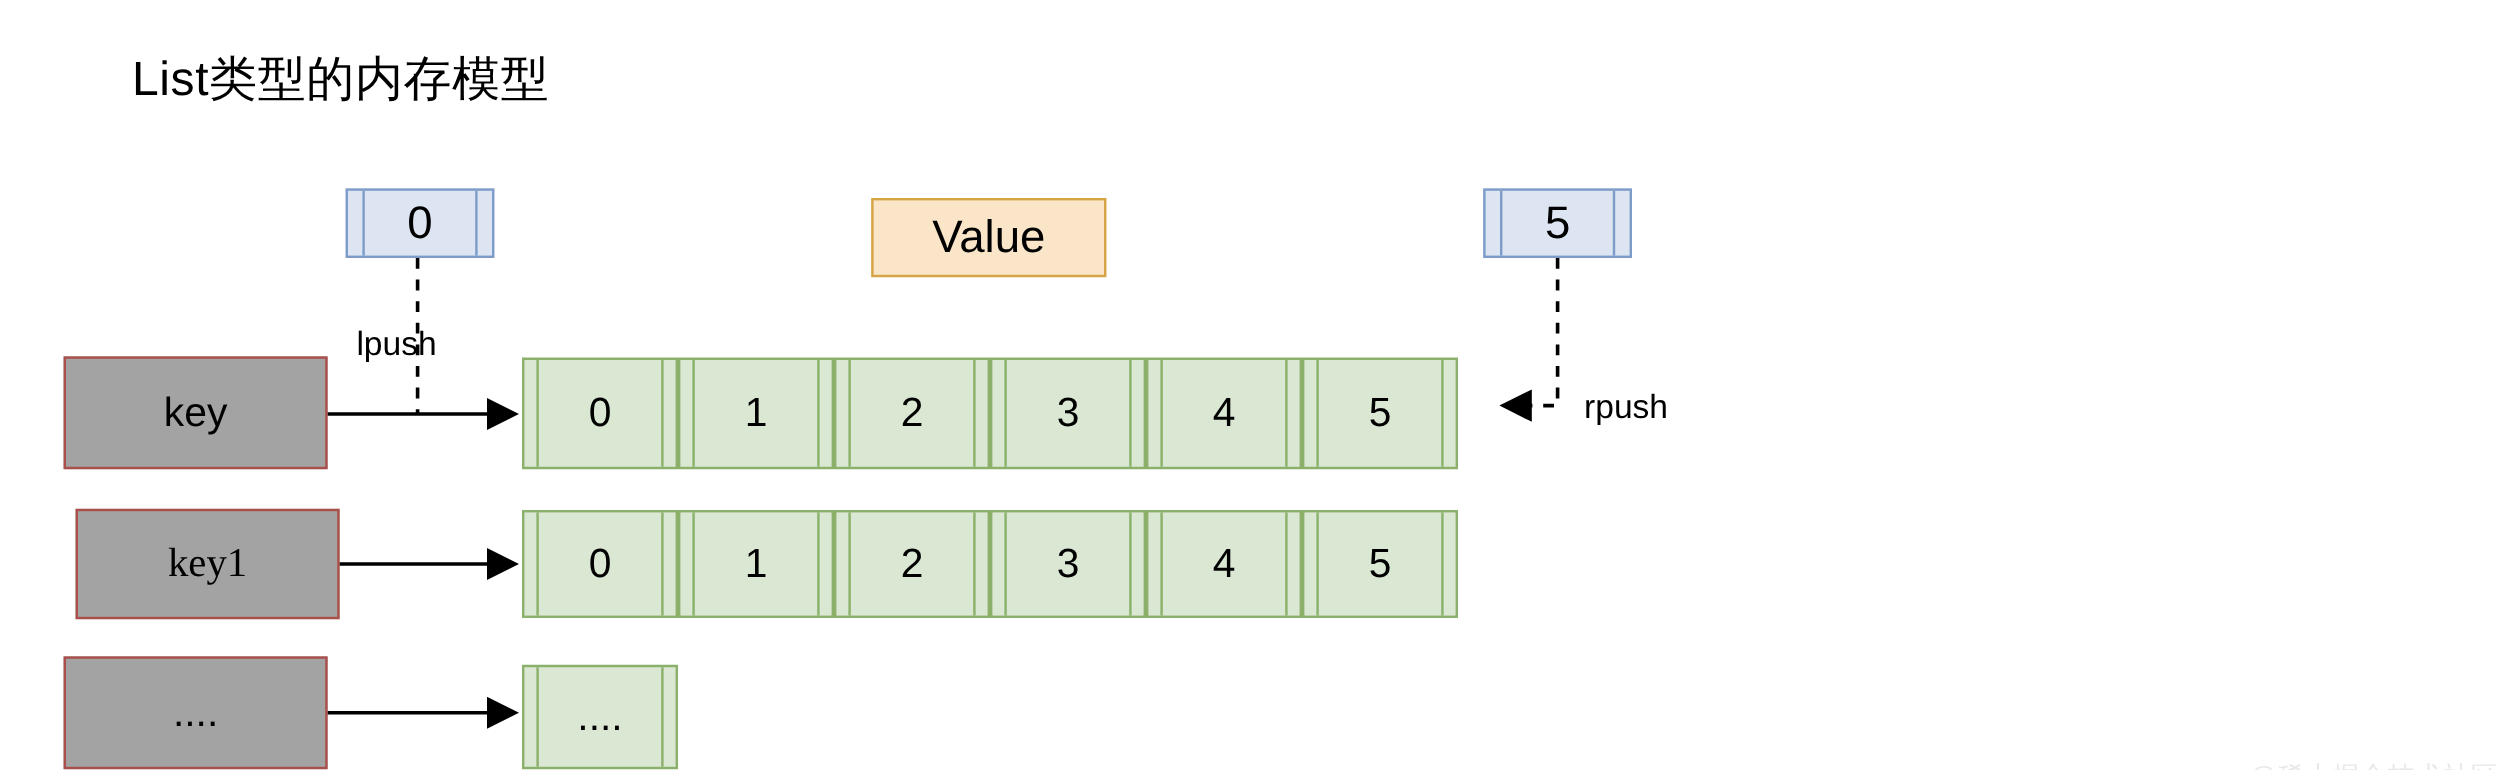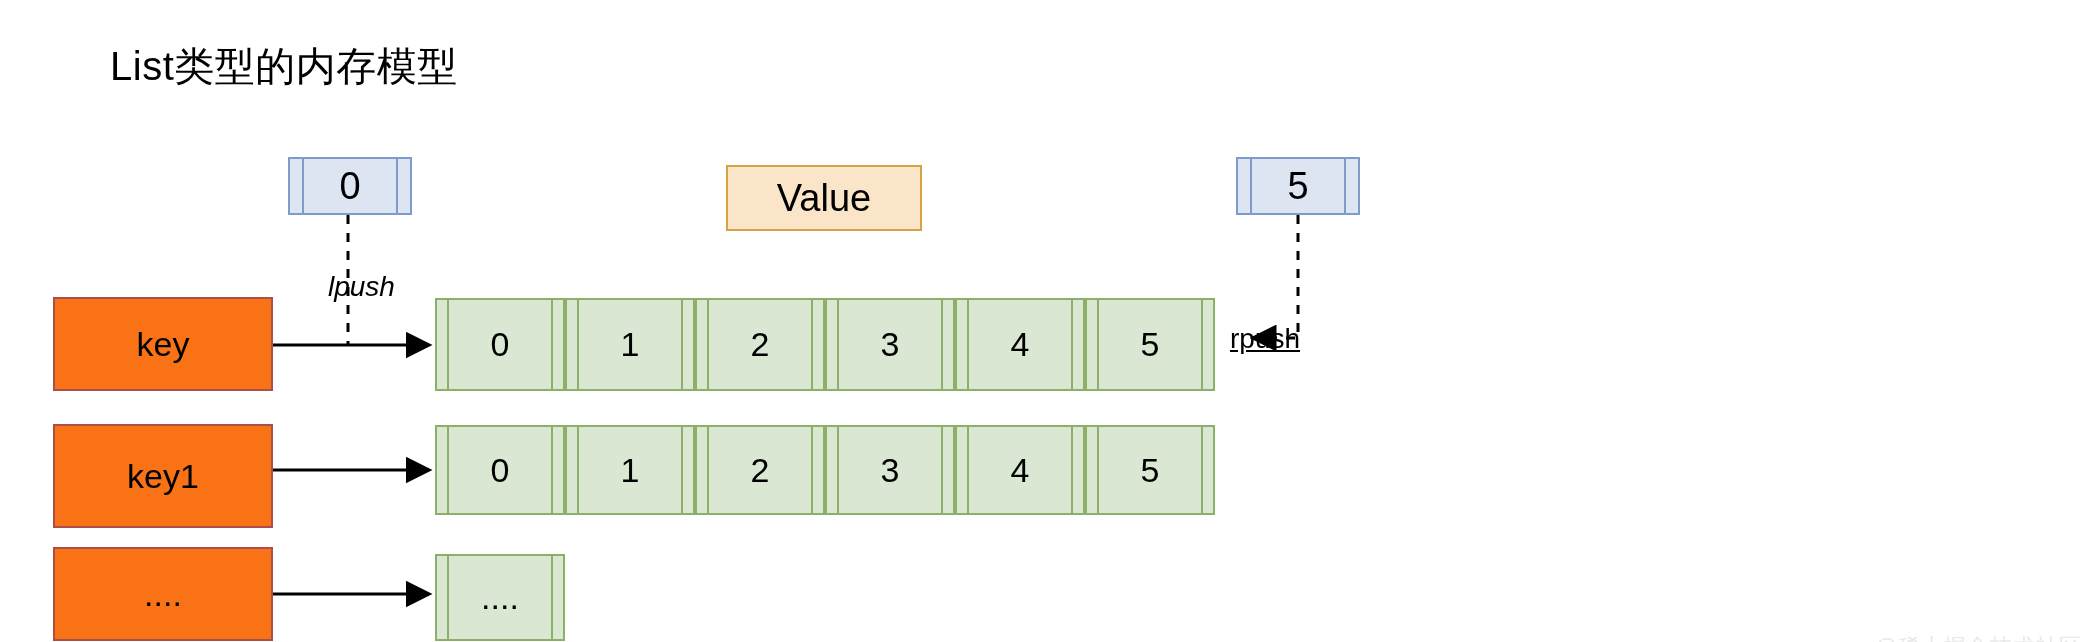--- a/index.html
+++ b/index.html
@@ -69,21 +69,21 @@
   .box-orange {
     background: #fae5c8;
     border: 2px solid #d6a445;
     font-size: 38px;
     color: #000;
     text-align: right;
   }
 
   
   .box-pink {
-    background: #f97316;
+    background: #a3a3a3;
     border: 2px solid #ab4f4b;
     font-size: 34px;
     color: #000;
   }
 
   
   .proc-green {
     background: #d9e7d3;
     border: 2px solid #8bb06a;
     font-size: 34px;
@@ -165,22 +165,22 @@
   <div class="box box-orange" style="left:726px; top:133px; width:196px; height:66px;">
     <span>Value</span>
   </div>
 
   <div class="box proc-blue" style="left:1236px; top:125px; width:124px; height:58px;">
     <span class="bar-l"></span>
     <span class="bar-r"></span>
     <span>5</span>
   </div>
 
-  <div class="edge-label" style="left:328px; top:240px;font-style:italic;">lpush</div>
-  <div class="edge-label" style="left:1230px; top:292px;text-decoration:underline;">rpush</div>
+  <div class="edge-label" style="left:297px; top:240px;">lpush</div>
+  <div class="edge-label" style="left:1320px; top:292px;">rpush</div>
 
   <div class="box box-pink" style="left:53px; top:265px; width:220px; height:94px;">
     <span>key</span>
   </div>
 
   <div class="box proc-green" style="left:435px; top:266px; width:130px; height:93px;">
     <span class="bar-l"></span>
     <span class="bar-r"></span>
     <span>0</span>
   </div>
@@ -203,21 +203,21 @@
     <span class="bar-l"></span>
     <span class="bar-r"></span>
     <span>4</span>
   </div>
   <div class="box proc-green" style="left:1085px; top:266px; width:130px; height:93px;">
     <span class="bar-l"></span>
     <span class="bar-r"></span>
     <span>5</span>
   </div>
 
-  <div class="box box-pink" style="left:53px; top:392px; width:220px; height:104px;">
+  <div class="box box-pink" style="left:63px; top:392px; width:220px; height:92px;font-family:Liberation Serif, serif;">
     <span>key1</span>
   </div>
 
   <div class="box proc-green" style="left:435px; top:393px; width:130px; height:90px;">
     <span class="bar-l"></span>
     <span class="bar-r"></span>
     <span>0</span>
   </div>
   <div class="box proc-green" style="left:565px; top:393px; width:130px; height:90px;">
     <span class="bar-l"></span>

